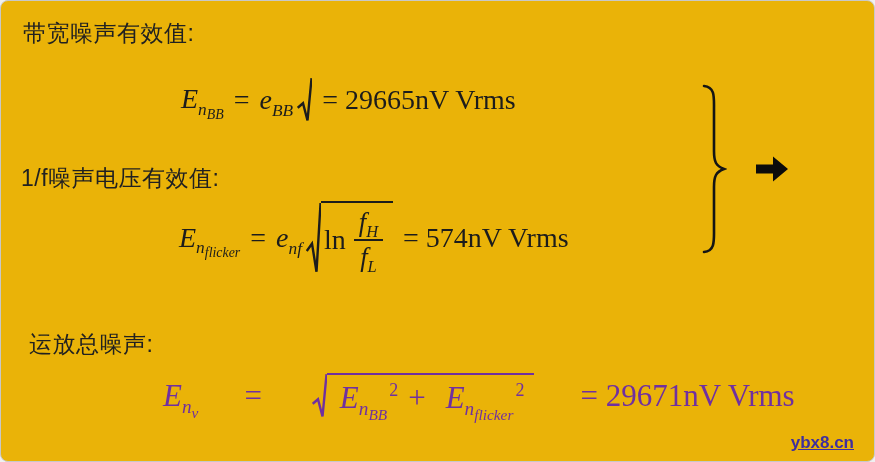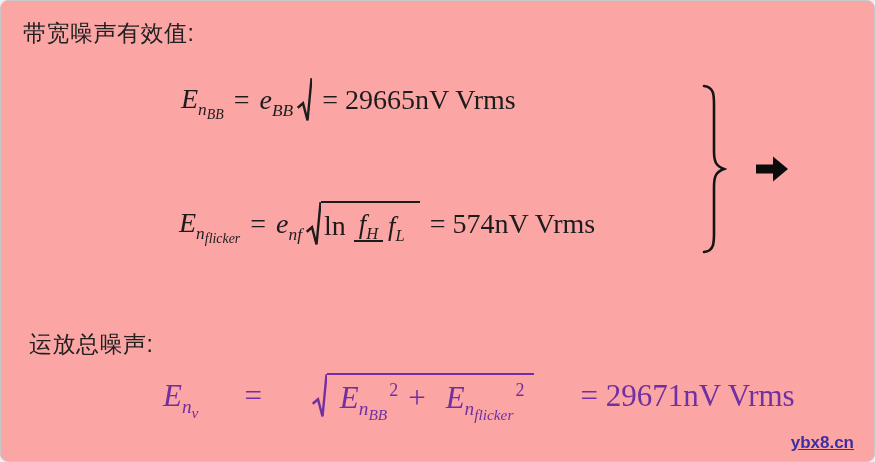--- a/index.html
+++ b/index.html
@@ -1,18 +1,18 @@
 <!DOCTYPE html>
 <html style="--accent: #7030a0; --wm: #3f2f9e;"><head>
 <meta charset="utf-8">
 <style>
   * { box-sizing: border-box; }
   html, body { margin: 0; padding: 0; background: #f0f0f0; }
   .slide {
-    position: relative; width: 875px; height: 462px; background: #fca5a5;
+    position: relative; width: 875px; height: 462px; background: #eab308;
     border: 1px solid #c8c8c8; border-radius: 8px; overflow: hidden;
     color: #1c1c1c; font-family: "Liberation Sans", sans-serif;
   }
   .label { position: absolute; font-size: 23px; color: #212121; letter-spacing: 0.5px; }
   .formula {
     position: absolute; display: flex; align-items: center;
     font-family: "Liberation Serif", serif; font-size: 28px;
     white-space: nowrap; color: #1c1c1c;
   }
   .v { font-style: italic; text-align: center; }
@@ -22,21 +22,21 @@
   .op { font-style: normal; margin: 0 10px; }
   .plus { font-style: normal; margin: 0 10px; }
   .result { font-style: normal; margin-left: 10px; }
   .sqrt { display: inline-flex; align-items: stretch; margin-left: 4px; }
   .rad { width: 15px; flex: none; align-self: stretch; }
   .rad path { stroke: currentColor; stroke-width: 2.4; fill: none; vector-effect: non-scaling-stroke; }
   .radicand {
     display: inline-flex; align-items: center;
     border-top: 2.4px solid currentColor; padding: 4px 10px 2px 3px;
   }
-  .frac { display: inline-flex; flex-direction: row; align-items: center; margin-left: 8px; line-height: 1.15; font-size: 0.95em; }
+  .frac { display: inline-flex; flex-direction: column; align-items: center; margin-left: 8px; line-height: 1.15; font-size: 0.95em; }
   .frac .num { border-bottom: 2px solid currentColor; padding: 0 5px 1px; }
   .frac .den { padding: 1px 5px 0; }
   .fn { font-style: normal; }
   .term { display: inline; margin-left: 10px; }
   #formula-total { color: var(--accent, #7030a0); font-size: 31px; }
   .brace { position: absolute; left: 700px; top: 82px; }
   .brace path { stroke: #151515; stroke-width: 2.6; fill: none; stroke-linecap: round; }
   .arrow { position: absolute; left: 753px; top: 152px; }
   .watermark {
     position: absolute; right: 20px; bottom: 8px; font-weight: bold;
@@ -55,20 +55,21 @@
     <span class="op">=</span>
     <span class="v"><span>e</span><sub><span>BB</span></sub></span>
     <span class="sqrt">
       <svg class="rad" viewBox="0 0 20 60" preserveAspectRatio="none">
           <path d="M1,41 L8,35 L14,58 L19.4,1.6"></path>
         </svg>
     </span>
     <span class="result">= 29665nV Vrms</span>
   </div>
 
+  <div class="label" style="left:20px; top:162px;">1/f噪声电压有效值:</div>
 
   <div class="formula" style="left:178px; top:200px;">
     <span class="v"><span>E</span><sub><span>n</span><sub><span>flicker</span></sub></sub></span>
     <span class="op">=</span>
     <span class="v"><span>e</span><sub><span>nf</span></sub></span>
     <span class="sqrt">
       <svg class="rad" viewBox="0 0 20 60" preserveAspectRatio="none">
           <path d="M1,41 L8,35 L14,58 L19.4,1.6"></path>
         </svg>
       <span class="radicand">

